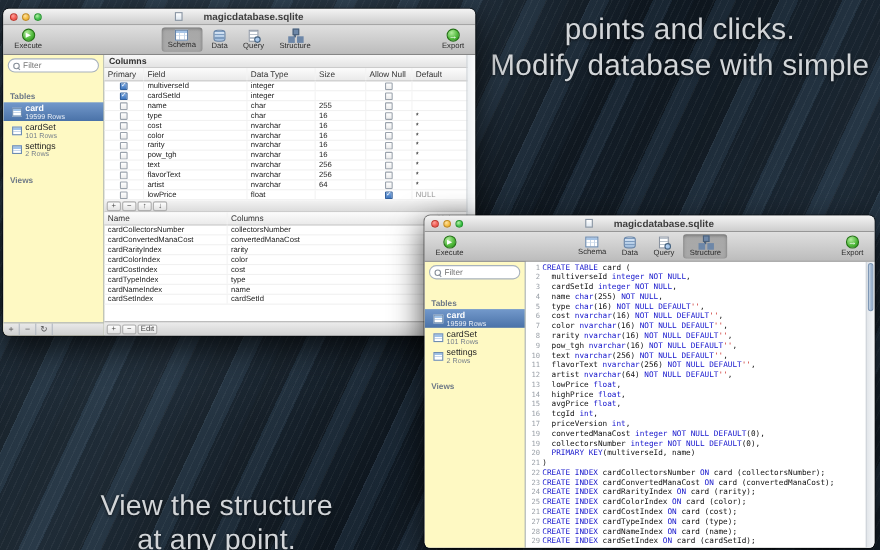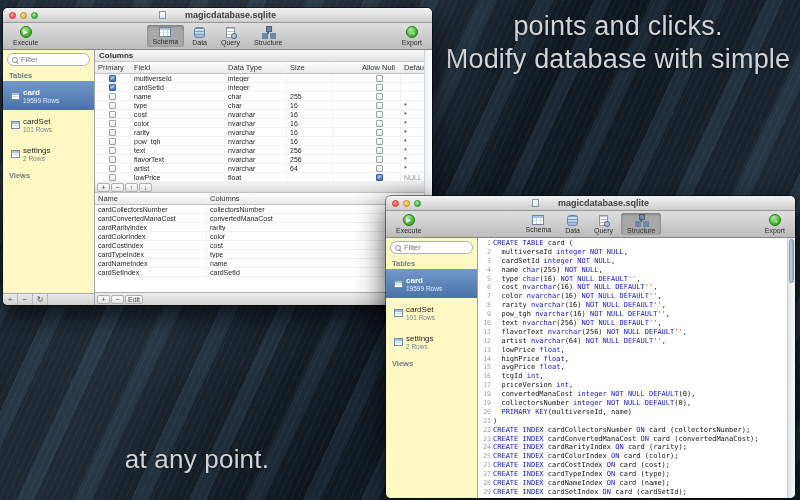--- a/index.html
+++ b/index.html
@@ -74,22 +74,22 @@
   
   .sidebar{ flex:0 0 92px; width:92px; background:#fef9c3; border-right:1px solid #9aa4ae;
     display:flex; flex-direction:column; min-height:0; }
   .filter-wrap{ margin:3px 4px 2px; height:13px; background:#fff; border:1px solid #a8b2bd; border-radius:7px;
     display:flex; align-items:center; gap:2px; padding:0 4px; }
   .mag{ width:7px; height:8px; position:relative; flex:0 0 auto; }
   .mag::before{ content:""; position:absolute; left:0; top:1px; width:4px; height:4px; border:1px solid #878f99; border-radius:50%; }
   .mag::after{ content:""; position:absolute; left:4px; top:5px; width:3px; height:1px; background:#878f99;
     transform:rotate(45deg); transform-origin:left center; }
   .filter-input{ border:none; outline:none; background:transparent; width:100%; font-size:7.5px; color:#333; font-family:inherit; }
-  .sb-header{ font-size:7.5px; font-weight:bold; color:#6e7987; padding:3px 6px 1px; }
-  .sb-item{ display:flex; align-items:center; gap:3px; padding:1px 3px 1px 8px; height:29px; }
+  .sb-header{ font-size:7.5px; font-weight:bold; color:#6e7987; padding:3px 6px 1px;margin-top:12px; }
+  .sb-item{ display:flex; align-items:center; gap:3px; padding:1px 3px 1px 8px; height:17px; }
   .sb-item.selected{ background:linear-gradient(#7399cb,#4a72a8); }
   .sb-text{ display:flex; flex-direction:column; min-width:0; }
   .sb-name{ font-size:8px; line-height:9px; color:#262626; white-space:nowrap; }
   .sb-rows{ font-size:6.5px; line-height:7px; color:#79828d; white-space:nowrap; }
   .sb-item.selected .sb-name{ color:#fff; font-weight:bold; }
   .sb-item.selected .sb-rows{ color:#e7edf5; }
   .tbl-icon{ flex:0 0 auto; width:9px; height:8px; background:#fff; border:1px solid #6d8cb0;
     background-image:linear-gradient(#9fc2e8 0 2px, transparent 2px),
       repeating-linear-gradient(0deg, transparent 0 2px, #c9d9ec 2px 3px); }
   .sb-footer{ margin-top:auto; flex:0 0 12px; height:12px; background:linear-gradient(#e9e9e9,#cfcfcf);
@@ -105,21 +105,21 @@
   .thead{ flex:0 0 12px; height:12px; display:flex; background:linear-gradient(#fcfcfc,#eaeaea);
     border-bottom:1px solid #c2c2c2; font-size:7.5px; color:#333; }
   .th{ display:flex; align-items:center; padding:0 3px; border-right:1px solid #d3d3d3; overflow:hidden; }
   .trow{ flex:0 0 9px; height:9px; display:flex; align-items:center; border-bottom:1px solid #f1f1f1;
     font-size:7px; color:#222; }
   .c{ display:flex; align-items:center; padding:0 3px; border-right:1px solid #f3f3f3; height:100%; overflow:hidden; white-space:nowrap; }
   .c-primary{ width:36px; flex:0 0 36px; justify-content:center; }
   .c-field{ width:94px; flex:0 0 94px; }
   .c-type{ width:62px; flex:0 0 62px; }
   .c-size{ width:46px; flex:0 0 46px; }
-  .c-null{ width:42px; flex:0 0 42px; justify-content:center;margin-left:26px; }
+  .c-null{ width:42px; flex:0 0 42px; justify-content:center; }
   .c-default{ flex:1; border-right:none; padding-right:10px; }
   .c-default.muted{ color:#999; }
   .thead .c-primary, .thead .c-null{ justify-content:flex-start; }
 
   .cb{ width:7px; height:7px; border:1px solid #9aa2ac; border-radius:1px;
     background:linear-gradient(#fff,#ececec); display:inline-flex; align-items:center; justify-content:center; }
   .cb.checked{ background:linear-gradient(#7ca9e2,#3f77c0); border-color:#33609c; }
   .cb.checked::after{ content:"✓"; color:#fff; font-size:6px; line-height:1; }
 
   .mini-bar{ flex:0 0 11px; height:11px; background:linear-gradient(#f3f3f3,#dcdcdc);
@@ -157,20 +157,21 @@
 </head>
 <body>
 
 <div class="screen">
 
   <div class="caption caption-top">
     <div>points and clicks.</div>
     <div>Modify database with simple</div>
   </div>
   <div class="caption caption-bottom">
+    <div>View the structure</div>
     <div>at any point.</div>
   </div>
 
   <div class="window" id="window1">
     <div class="titlebar">
       <div class="lights">
         <span class="light red"></span>
         <span class="light yellow"></span>
         <span class="light green"></span>
       </div>

